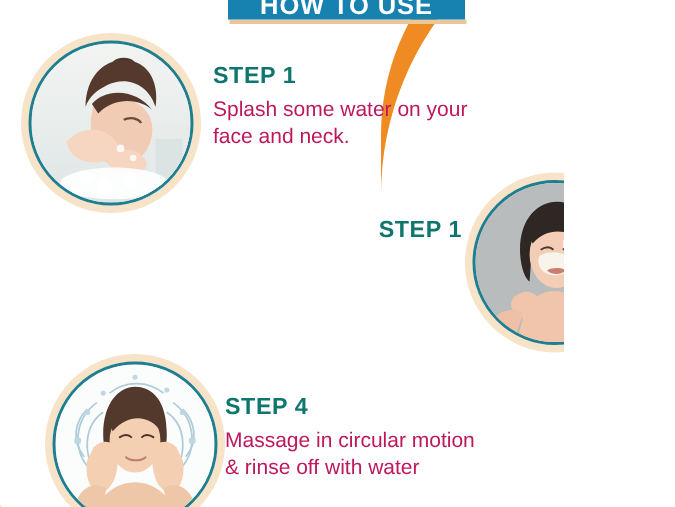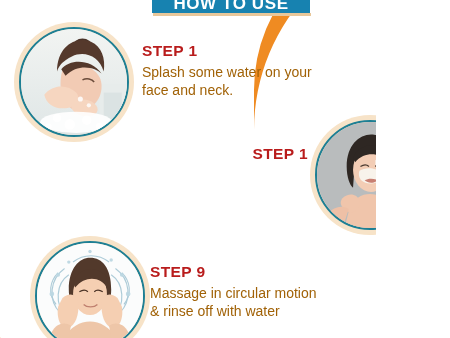--- a/index.html
+++ b/index.html
@@ -98,30 +98,30 @@
   #circle-step-1 { left: 14px;  top: 22px;  width: 120px; height: 120px; }
   #circle-step-2 { left: 310px; top: 115px; width: 120px; height: 120px; }
   #circle-step-3 { left: 30px;  top: 236px; width: 120px; height: 120px; }
 
   
   .step-text {
     position: absolute;
     color: #2e4857;
   }
   .step-heading {
-    color: #b91c1c;
+    color: #0f766e;
     font-size: 15.5px;
     font-weight: bold;
     letter-spacing: 0.4px;
     line-height: 1.15;
     margin-bottom: 3px;
   }
   .step-body {
     font-size: 14px;
-    color: #a16207;
+    color: #be185d;
     line-height: 1.32;
     white-space: pre-line;
   }
 
   #text-step-1 { left: 142px; top: 42px;  width: 250px; text-align: left; }
   #text-step-2 { left: 60px;  top: 145px; width: 248px; text-align: right; }
   #text-step-3 { left: 150px; top: 263px; width: 250px; text-align: left; }
 </style>
 </head>
 <body>
@@ -262,18 +262,18 @@
 
         <path d="M24,52 C30,46 38,48 39,56 C40,68 36,78 30,80 C22,82 18,70 20,60 Z" fill="#f5cfb2"></path>
         <path d="M76,52 C70,46 62,48 61,56 C60,68 64,78 70,80 C78,82 82,70 80,60 Z" fill="#f5cfb2"></path>
         <path d="M14,84 C18,76 26,74 32,78 L28,100 L8,100 Z" fill="#eec6a8"></path>
         <path d="M86,84 C82,76 74,74 68,78 L72,100 L92,100 Z" fill="#eec6a8"></path>
       </svg>
     </div>
   </div>
 
   <div id="text-step-3" class="step-text">
-    <div class="step-heading">STEP 9</div>
+    <div class="step-heading">STEP 4</div>
     <div class="step-body">Massage in circular motion
 &amp; rinse off with water</div>
   </div>
 
 </div>
 
 </body></html>

